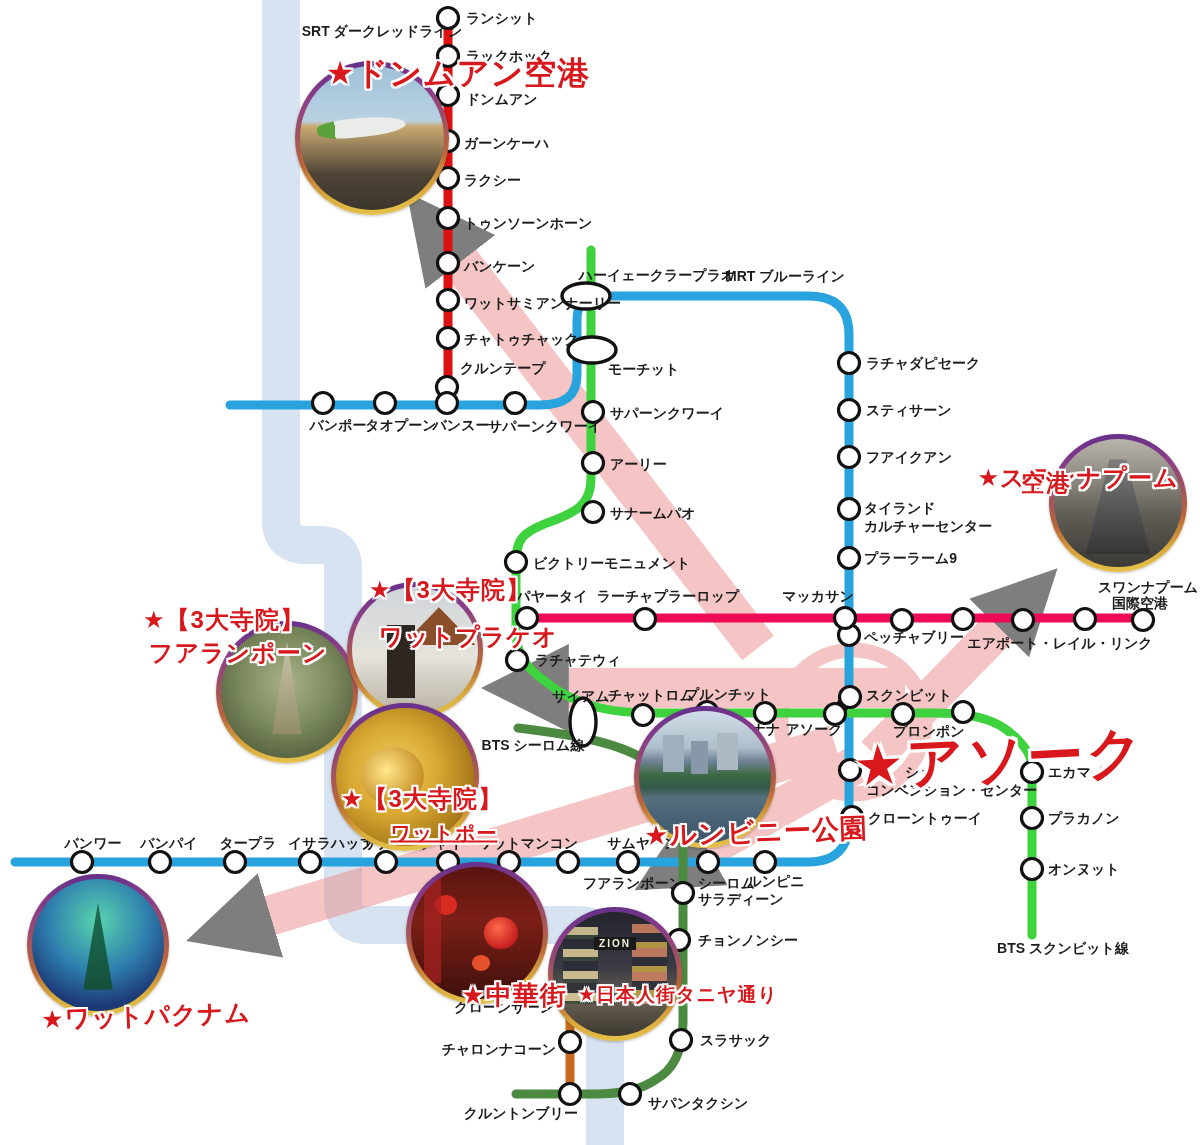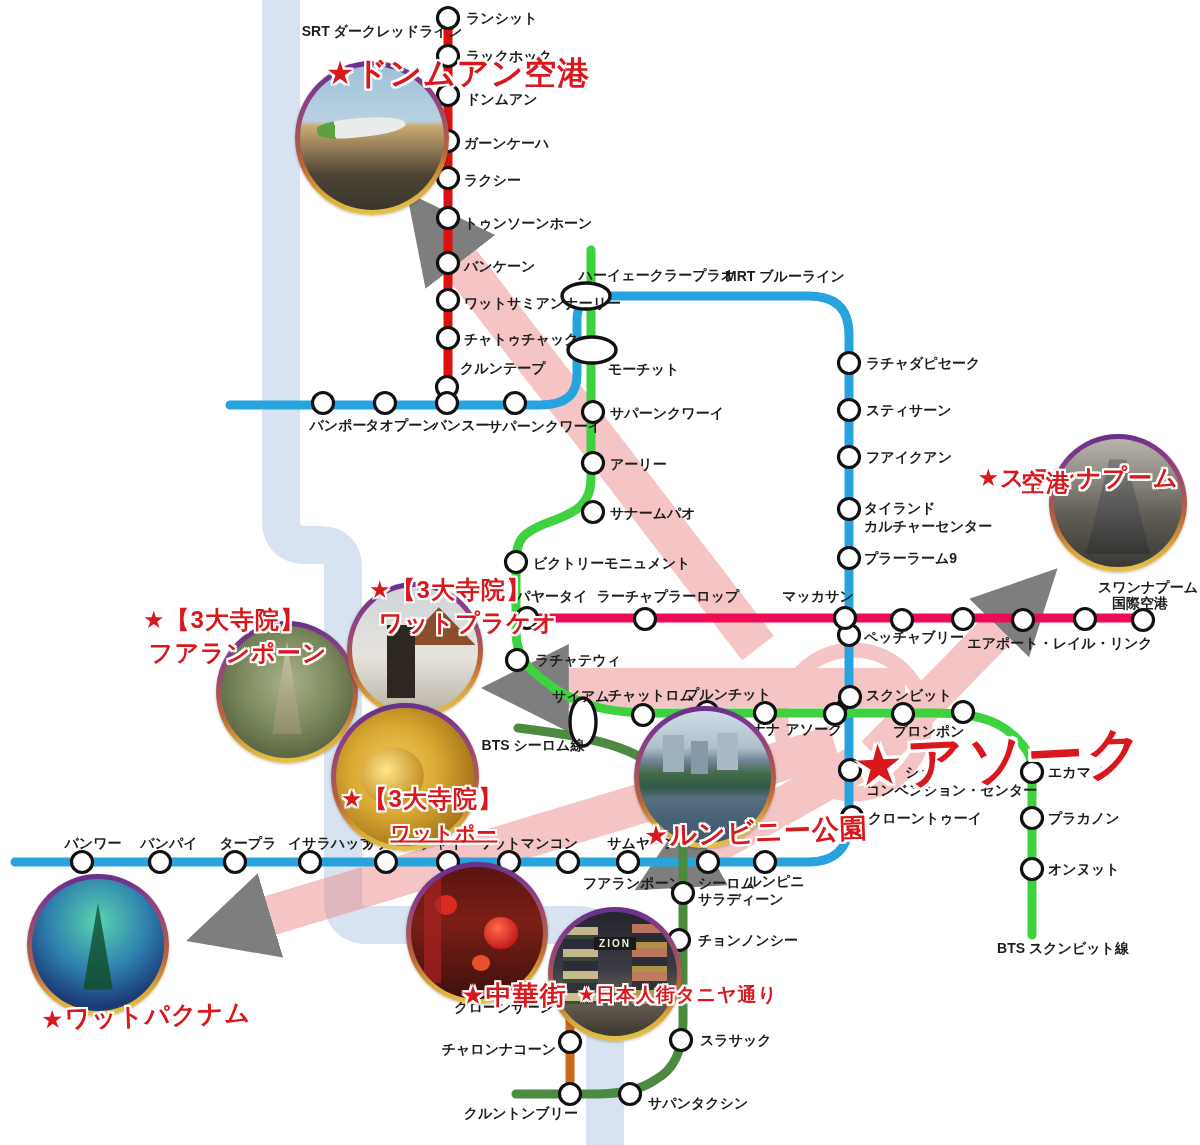--- a/index.html
+++ b/index.html
@@ -264,21 +264,21 @@
       <div class="photo p-suvarn"></div>
     </div>
 
   <div id="poi-layer">
       <div class="poi" style="left: 458px; top: 74px; font-size: 32px; transform: translate(-50%, -50%) rotate(0deg);">★ドンムアン空港</div>
       <div class="poi" style="left: 1078px; top: 452px; font-size: 24px; transform: translate(-50%, -50%) rotate(0deg); margin-top: 26px;">★スワンナプーム</div>
       <div class="poi" style="left: 1046px; top: 483px; font-size: 24px; transform: translate(-50%, -50%) rotate(0deg);">空港</div>
       <div class="poi" style="left: 224px; top: 620px; font-size: 24px; transform: translate(-50%, -50%) rotate(0deg);">★【3大寺院】</div>
       <div class="poi" style="left: 238px; top: 653px; font-size: 24px; transform: translate(-50%, -50%) rotate(0deg);">フアランポーン</div>
       <div class="poi" style="left: 450px; top: 590px; font-size: 24px; transform: translate(-50%, -50%) rotate(0deg);">★【3大寺院】</div>
-      <div class="poi" style="left: 468px; top: 623px; font-size: 24px; transform: translate(-50%, -50%) rotate(0deg);">ワットプラケオ</div>
+      <div class="poi" style="left: 468px; top: 637px; font-size: 24px; transform: translate(-50%, -50%) rotate(0deg);">ワットプラケオ</div>
       <div class="poi" style="left: 422px; top: 799px; font-size: 24px; transform: translate(-50%, -50%) rotate(0deg);">★【3大寺院】</div>
       <div class="poi" style="left: 444px; top: 833px; font-size: 20px; transform: translate(-50%, -50%) rotate(0deg); text-decoration: underline;">ワットポー</div>
       <div class="poi" style="left: 146px; top: 1016px; font-size: 25px; transform: translate(-50%, -50%) rotate(-2deg);">★ワットパクナム</div>
       <div class="poi" style="left: 474px; top: 995px; font-size: 26px; transform: translate(-50%, -50%) rotate(0deg); margin-left: 40px;">★中華街</div>
       <div class="poi" style="left: 678px; top: 995px; font-size: 19px; transform: translate(-50%, -50%) rotate(0deg);">★日本人街タニヤ通り</div>
       <div class="poi" style="left: 756px; top: 832px; font-size: 27px; transform: translate(-50%, -50%) rotate(-2deg);">★ルンビニー公園</div>
       <div class="poi poi-big" style="left: 1000px; top: 760px; font-size: 56px; transform: translate(-50%, -50%) rotate(-3deg);">★アソーク</div>
     </div>
 </div>
 

